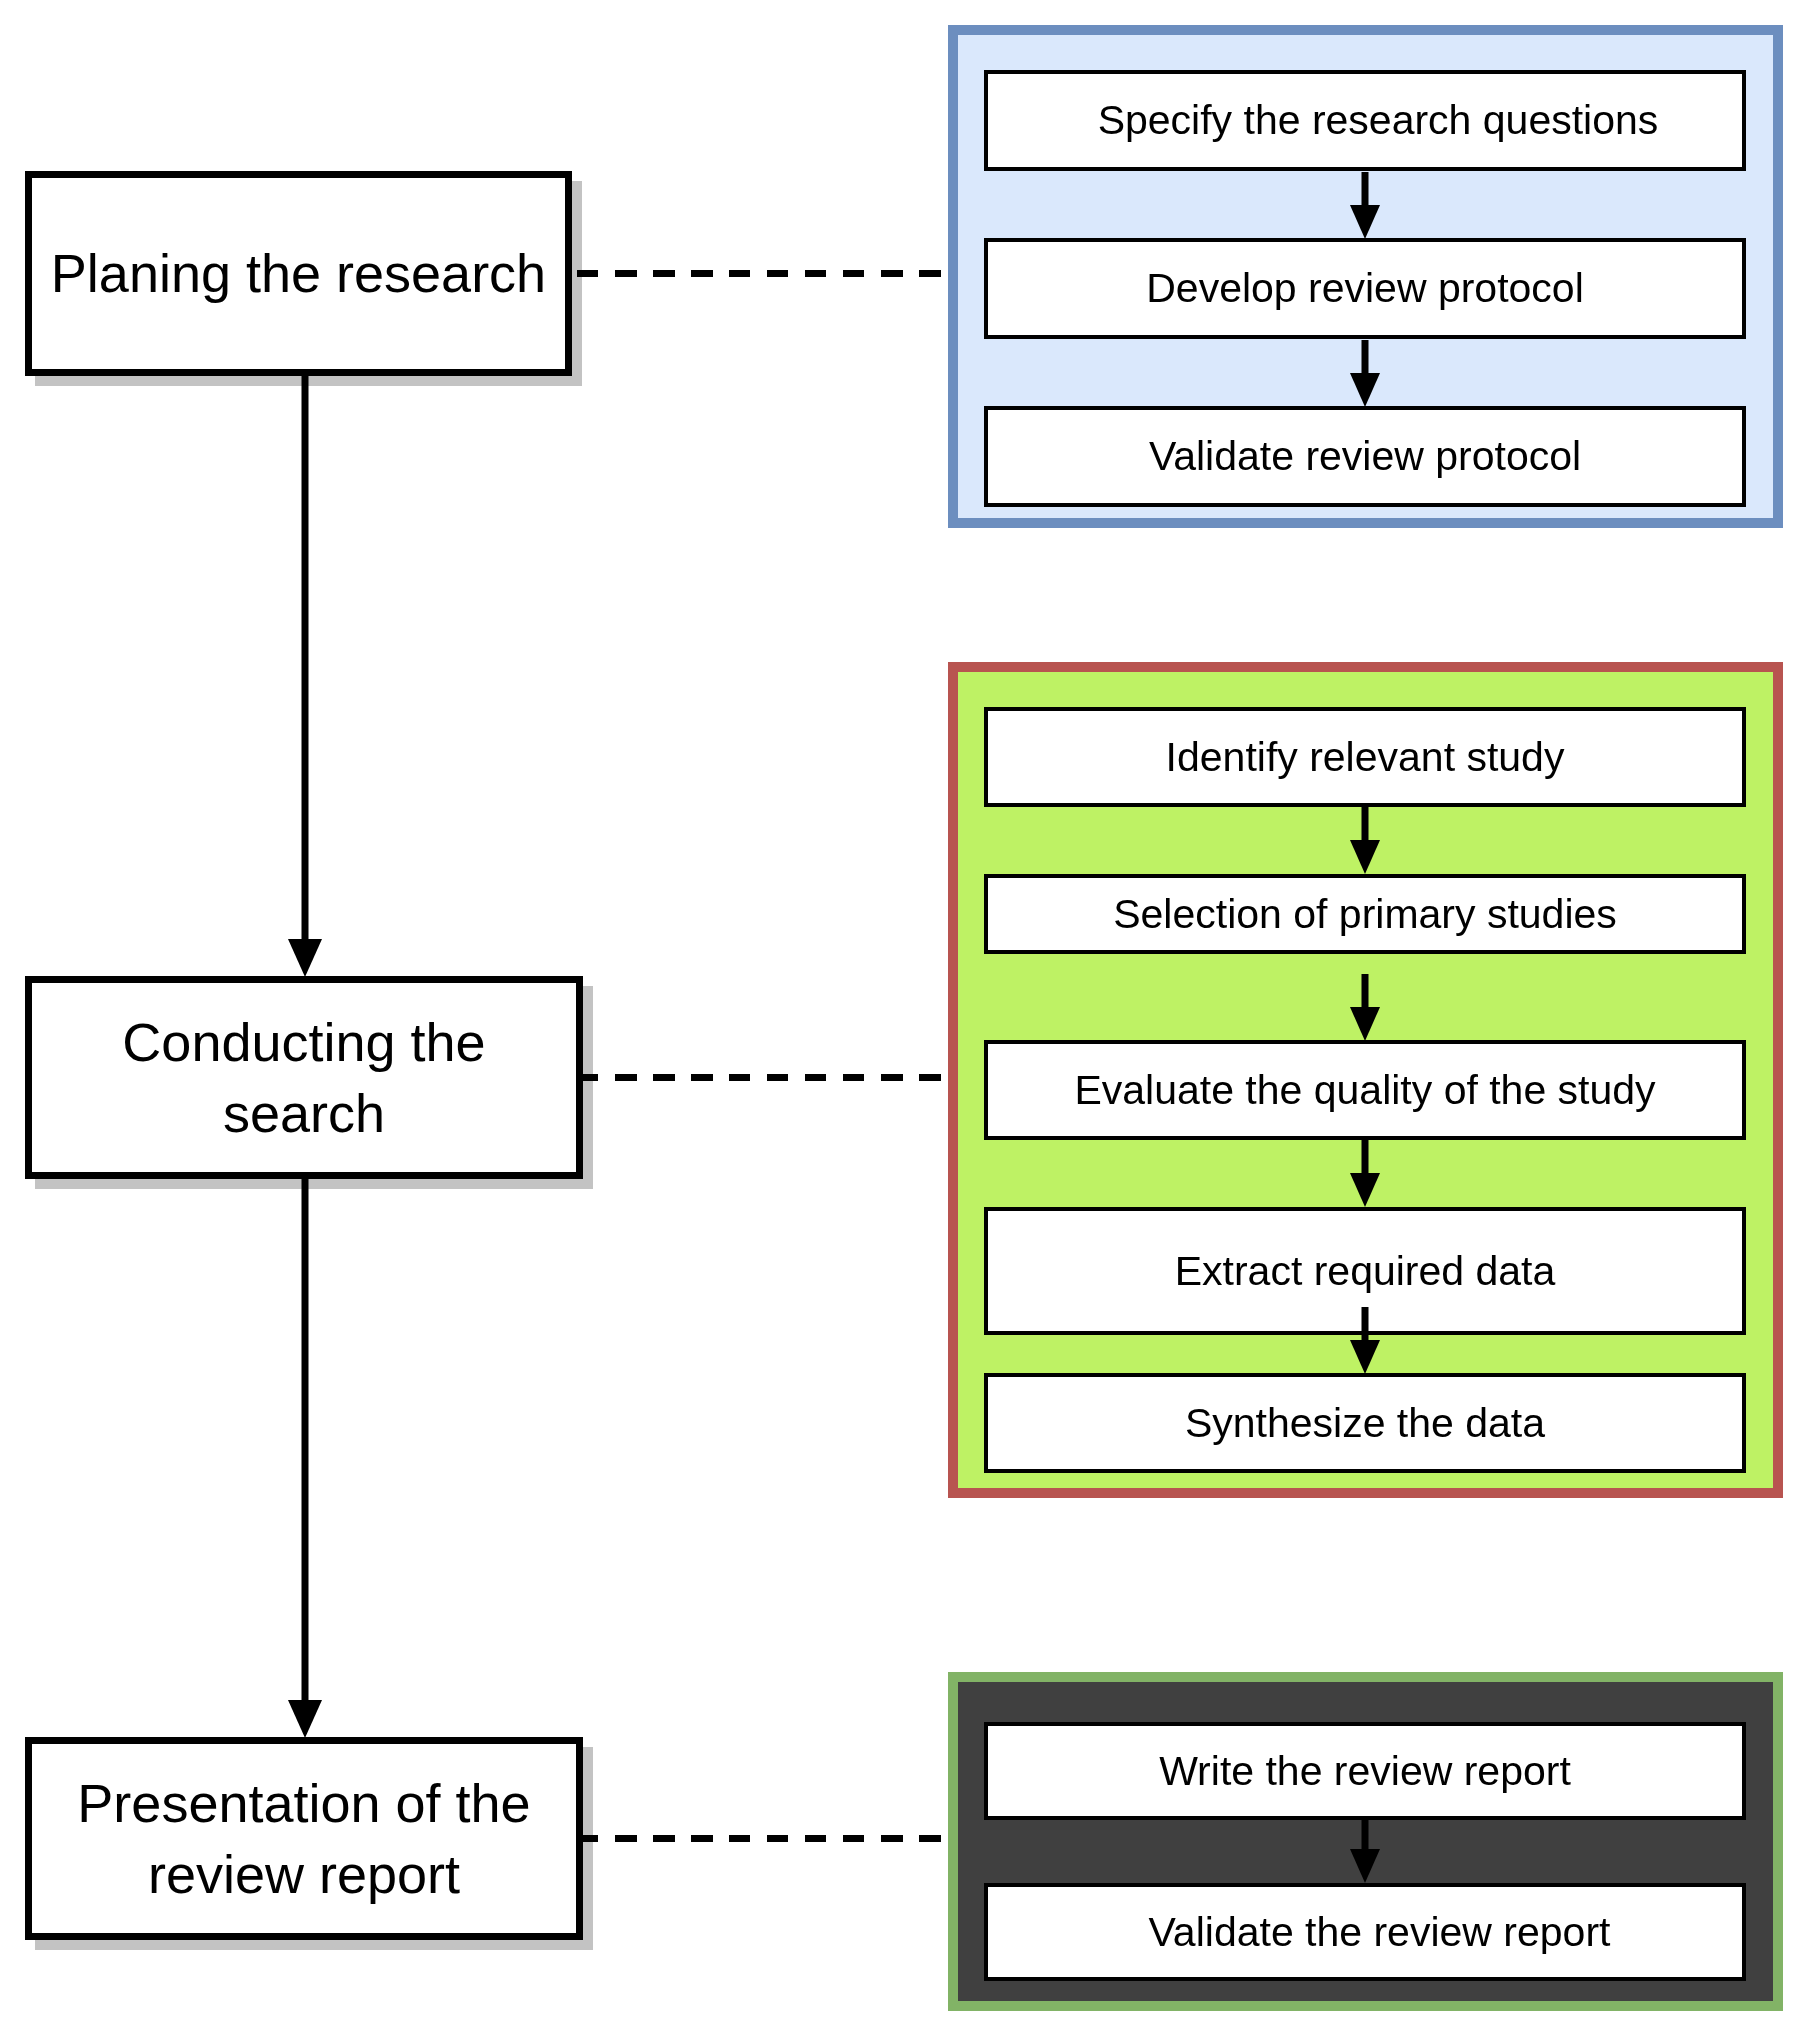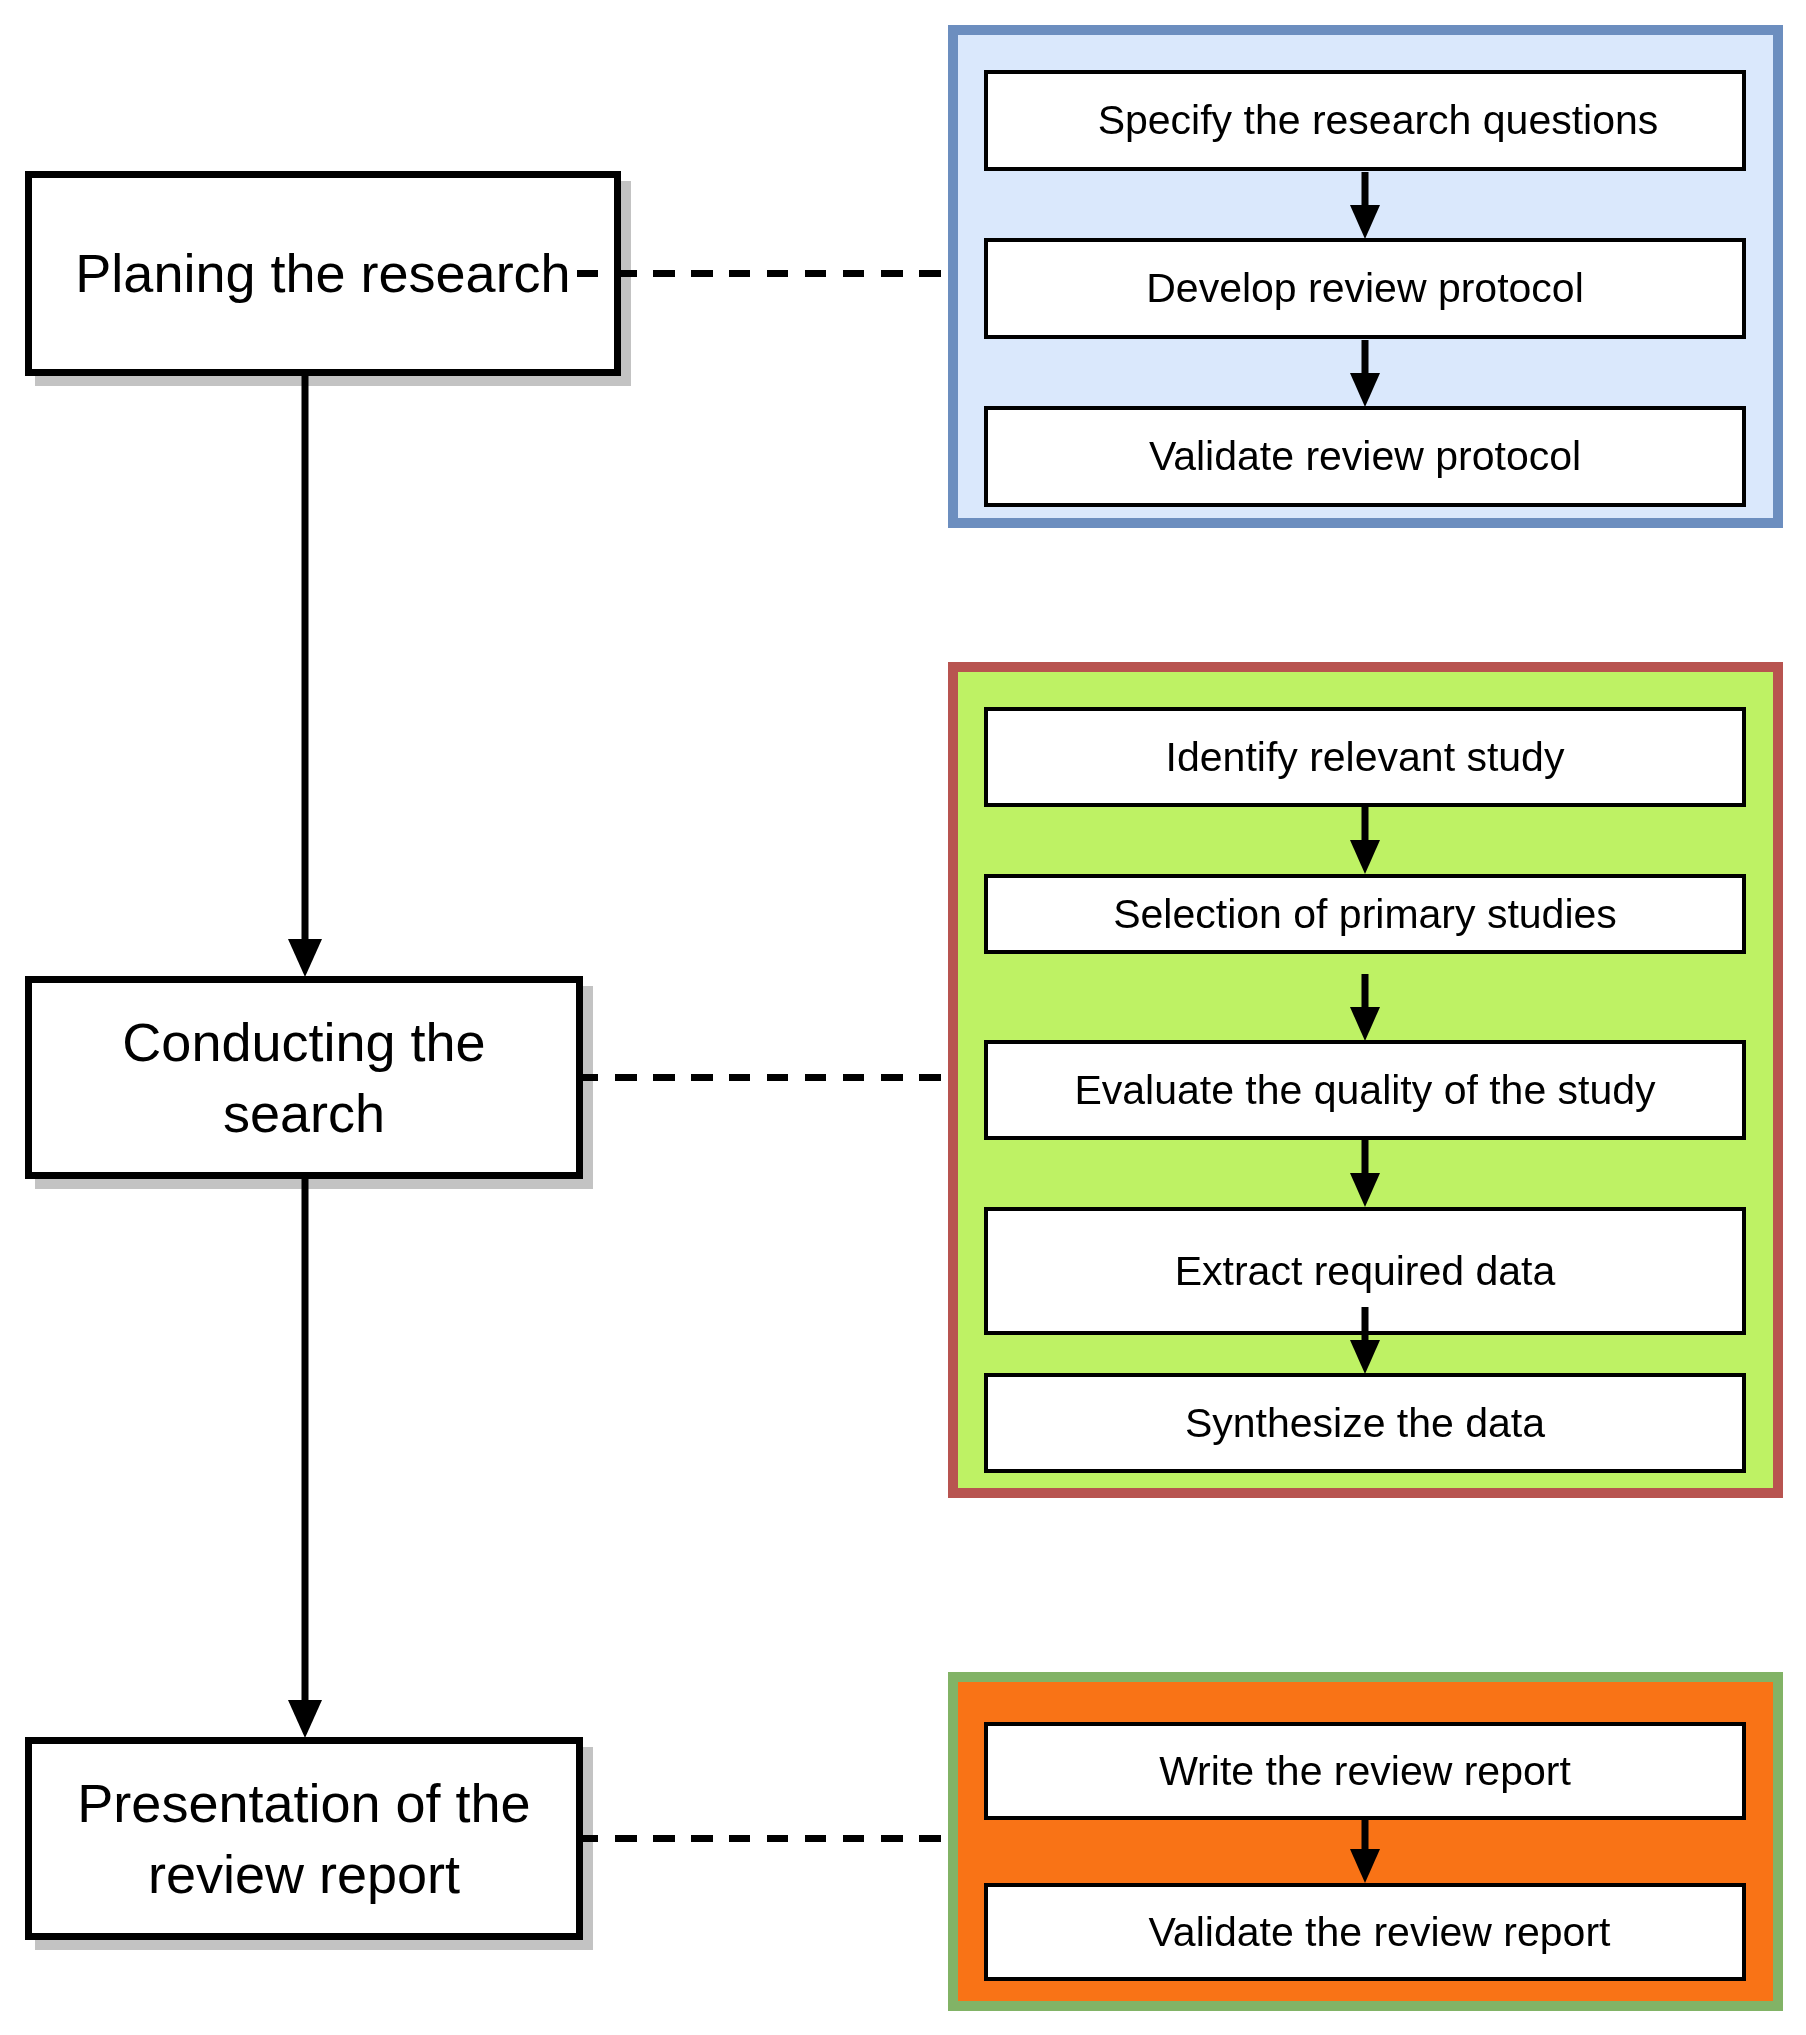--- a/index.html
+++ b/index.html
@@ -70,21 +70,21 @@
     border-left:15.3px solid transparent;
     border-right:15.3px solid transparent;
     border-top:34px solid #000000;
   }
 </style>
 </head>
 <body>
 
 <div id="stage">
 
-  <div class="phase" style="left:25px;top:171px;width:596px;height:205px;">
+  <div class="phase" style="left:25px;top:171px;width:547px;height:205px;">
     <span>Planing the research</span>
   </div>
 
   <div class="phase" style="left:25px;top:976px;width:558px;height:203px;">
     <span>Conducting the search</span>
   </div>
 
   <div class="phase" style="left:25px;top:1737px;width:558px;height:203px;align-items:center;">
     <span>Presentation of the review report</span>
   </div>
@@ -148,21 +148,21 @@
         <span>Extract required data</span>
       </div>
       <div class="step-arrow" style="left: 390px; width: 34px; top: 635px; height: 67px;">
         <div class="line" style="height: 33px;"></div>
         <div class="head"></div>
       </div>
       <div class="step" style="top: 701px; height: 100px;">
         <span>Synthesize the data</span>
       </div>
     </div>
-  <div class="group" id="group-2" style="top: 1672px; height: 339px; border-color: rgb(130, 179, 102); background: #f97316;">
+  <div class="group" id="group-2" style="top: 1672px; height: 339px; border-color: rgb(130, 179, 102); background: #404040;">
       <div class="step" style="top: 40px; height: 98px;">
         <span>Write the review report</span>
       </div>
       <div class="step-arrow" style="left: 390px; width: 34px; top: 138px; height: 63px;">
         <div class="line" style="height: 29px;"></div>
         <div class="head"></div>
       </div>
       <div class="step" style="top: 201px; height: 98px; padding-left: 29px;">
         <span>Validate the review report</span>
       </div>

